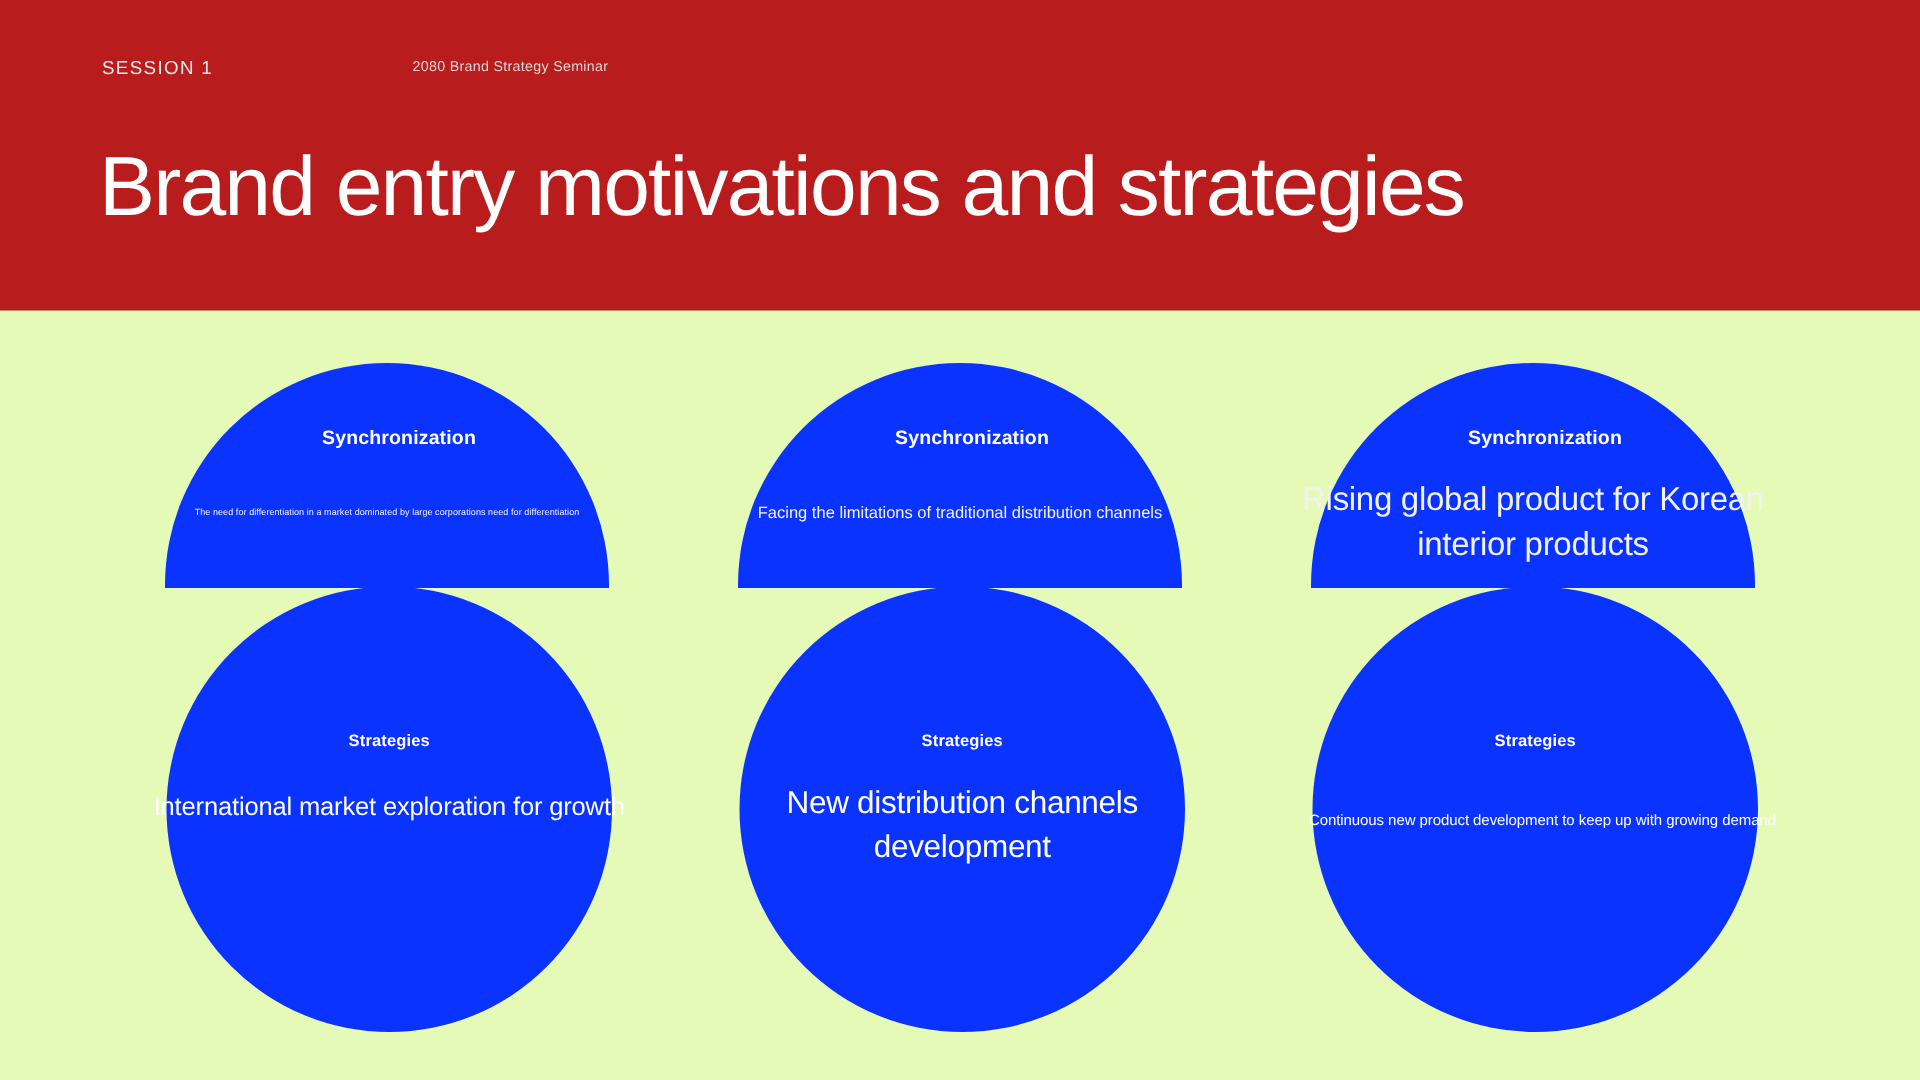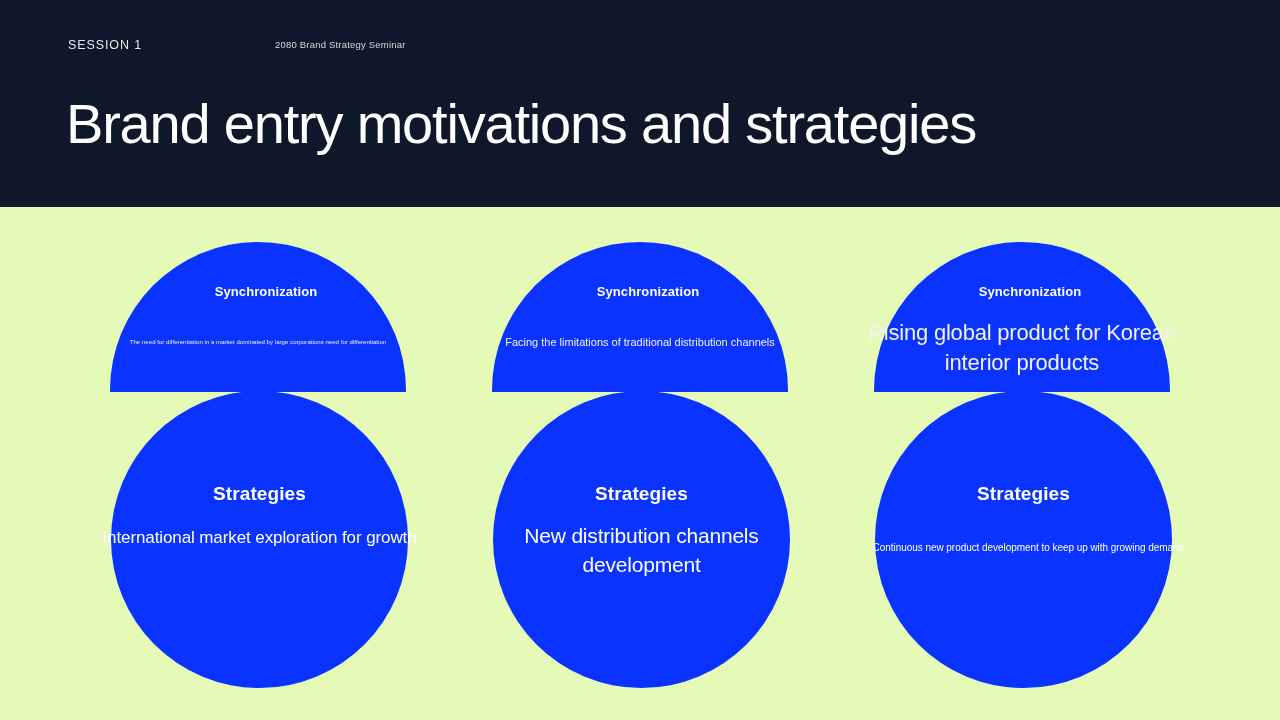--- a/index.html
+++ b/index.html
@@ -16,21 +16,21 @@
     background:#E6FAB8;
     position:relative;
   }
 
   
   .header {
     position:absolute;
     left:0; top:0;
     width:1280px;
     height:207px;
-    background:#0f172a;
+    background:#b91c1c;
   }
 
   .eyebrow-row {
     position:absolute;
     left:68px;
     top:36px;
     width:1140px;
     height:18px;
   }
 
@@ -155,21 +155,21 @@
     background:#0A33FF;
     border-radius:50%;
   }
 
   .orb-kicker {
     position:absolute;
     left:0;
     top:95px;
     width:297px;
     text-align:center;
-    font-size:19px;
+    font-size:11px;
     font-weight:700;
     color:#FFFFFF;
     line-height:16px;
     letter-spacing:0.1px;
   }
 
   .orb-body {
     position:absolute;
     left:-12px;
     top:134px;

